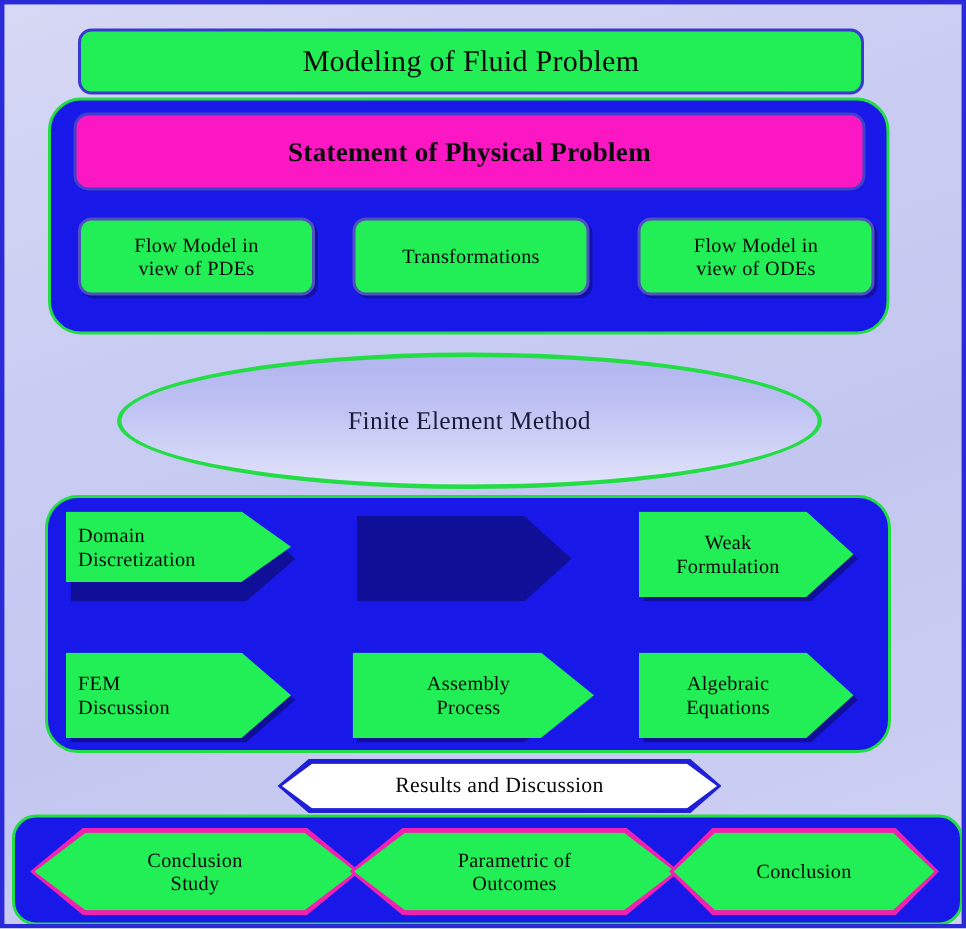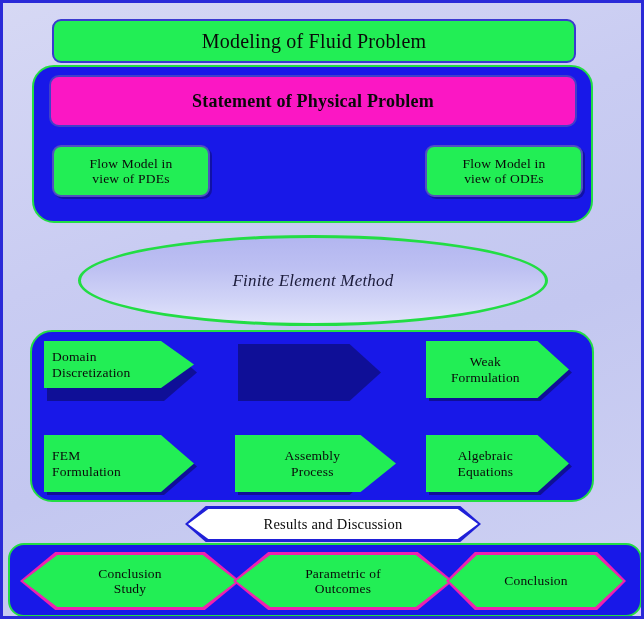--- a/index.html
+++ b/index.html
@@ -110,21 +110,21 @@
     height: 91px;
     border: 3px solid #22dd44;
     border-radius: 50% / 50%;
     box-sizing: border-box;
     background: linear-gradient(180deg, #b3b6f0 0%, #bdc0f2 35%, #d2d5f7 75%, #e2e4fb 100%);
     display: flex;
     align-items: center;
     justify-content: center;
     z-index: 4;
   }
-  #fem-ellipse .node-label { font-size: 17px; color: #1b1b3a; font-style: italic; }
+  #fem-ellipse .node-label { font-size: 17px; color: #1b1b3a; }
 
   
   #sec3-container {
     left: 27px;
     top: 327px;
     width: 564px;
     height: 172px;
     border-radius: 22px;
   }
 
@@ -250,20 +250,23 @@
 
   <div id="statement-box">
     <span class="node-label">Statement  of Physical  Problem</span>
   </div>
 
   <div id="flow-pde-box" class="small-green-box">
     <span class="node-label">Flow Model in
 view of PDEs</span>
   </div>
 
+  <div id="transform-box" class="small-green-box">
+    <span class="node-label">Transformations</span>
+  </div>
 
   <div id="flow-ode-box" class="small-green-box">
     <span class="node-label">Flow Model in
 view of ODEs</span>
   </div>
 
   <div id="fem-ellipse">
     <span class="node-label">Finite Element Method</span>
   </div>
 
@@ -279,21 +282,21 @@
 
   <div id="arrow-weak-s" class="arrow-shadow"></div>
   <div id="arrow-weak" class="arrow-shape">
     <span class="node-label">Weak
 Formulation</span>
   </div>
 
   <div id="arrow-femform-s" class="arrow-shadow"></div>
   <div id="arrow-femform" class="arrow-shape">
     <span class="node-label">FEM
-Formulation</span>
+Discussion</span>
   </div>
 
   <div id="arrow-assembly-s" class="arrow-shadow"></div>
   <div id="arrow-assembly" class="arrow-shape">
     <span class="node-label">Assembly
 Process</span>
   </div>
 
   <div id="arrow-algebraic-s" class="arrow-shadow"></div>
   <div id="arrow-algebraic" class="arrow-shape">

